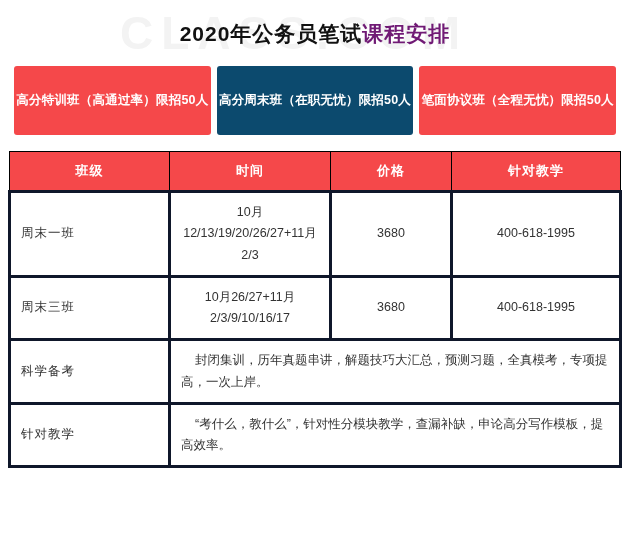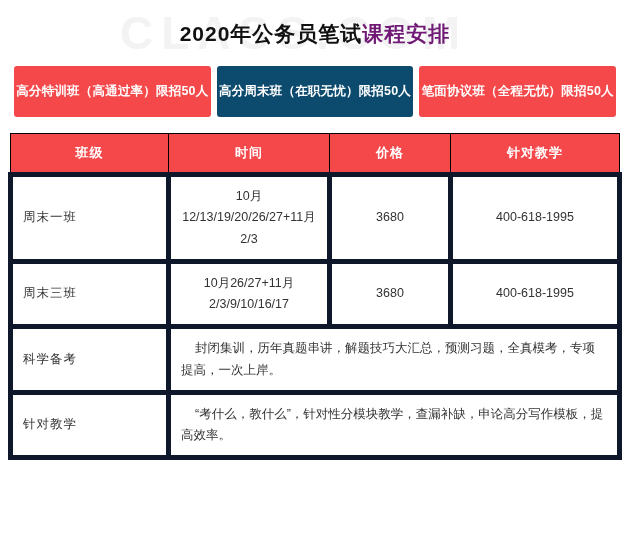--- a/index.html
+++ b/index.html
@@ -50,21 +50,21 @@
     gap: 6px;
     margin-bottom: 16px;
     padding: 0 6px;
   }
   .tab {
     flex: 1 1 0;
     text-align: center;
     font-size: 12.5px;
     font-weight: bold;
     color: #ffffff;
-    padding: 17px 2px;
+    padding: 26px 2px;
     border-radius: 3px;
     white-space: nowrap;
     letter-spacing: 0.2px;
   }
   .tab.red {
     background: #f5484a;
   }
   .tab.green {
     background: #0c4a6e;
   }
@@ -76,21 +76,21 @@
   table.schedule th {
     background: #f5484a;
     color: #ffffff;
     font-size: 13px;
     font-weight: bold;
     padding: 10px 4px;
     border: 1px solid #000000;
     letter-spacing: 1px;
   }
   table.schedule td {
-    border: 5px solid #0f172a;
+    border: 3px solid #0f172a;
     font-size: 12.5px;
     color: #333;
     padding: 9px 10px;
     line-height: 1.7;
     vertical-align: middle;
   }
   td.label {
     text-align: left;
     width: 112px;
     letter-spacing: 1px;

